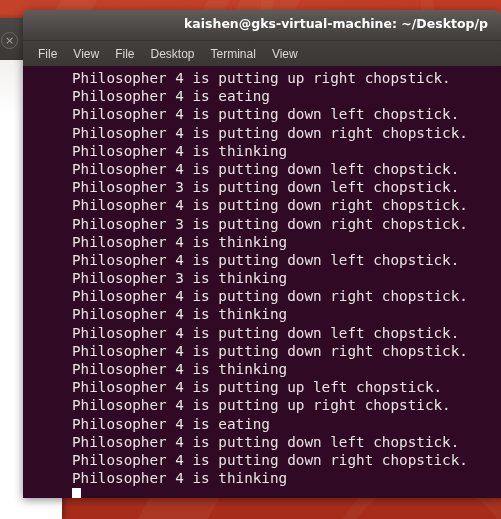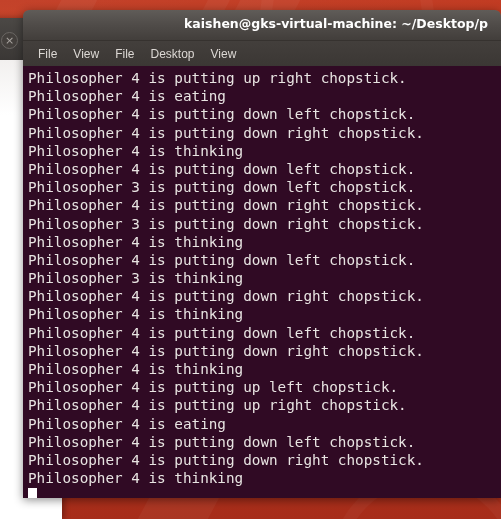--- a/index.html
+++ b/index.html
@@ -130,20 +130,21 @@
     box-sizing: border-box;
     overflow: hidden;
   }
   #terminal-lines {
     font-family: "DejaVu Sans Mono", monospace;
     font-size: 14.3px;
     line-height: 18.2px;
     color: #e8e4e2;
     white-space: pre;
     padding-left: 2px;
+    margin-left: 44px;
   }
   .term-line {
     height: 18.2px;
     white-space: pre;
   }
   #cursor-line {
     height: 18.2px;
   }
   #cursor-block {
     display: inline-block;
@@ -177,20 +178,21 @@
 
   <div id="titlebar">
     <div id="window-title">kaishen@gks-virtual-machine: ~/Desktop/p</div>
   </div>
 
   <div id="menubar">
     <div class="menu-item">File</div>
     <div class="menu-item">View</div>
     <div class="menu-item">File</div>
     <div class="menu-item">Desktop</div>
+    <div class="menu-item">Terminal</div>
     <div class="menu-item">View</div>
   </div>
 
   <div id="terminal-body">
     <div id="terminal-lines"><div class="term-line">Philosopher 4 is putting up right chopstick.</div><div class="term-line">Philosopher 4 is eating</div><div class="term-line">Philosopher 4 is putting down left chopstick.</div><div class="term-line">Philosopher 4 is putting down right chopstick.</div><div class="term-line">Philosopher 4 is thinking</div><div class="term-line">Philosopher 4 is putting down left chopstick.</div><div class="term-line">Philosopher 3 is putting down left chopstick.</div><div class="term-line">Philosopher 4 is putting down right chopstick.</div><div class="term-line">Philosopher 3 is putting down right chopstick.</div><div class="term-line">Philosopher 4 is thinking</div><div class="term-line">Philosopher 4 is putting down left chopstick.</div><div class="term-line">Philosopher 3 is thinking</div><div class="term-line">Philosopher 4 is putting down right chopstick.</div><div class="term-line">Philosopher 4 is thinking</div><div class="term-line">Philosopher 4 is putting down left chopstick.</div><div class="term-line">Philosopher 4 is putting down right chopstick.</div><div class="term-line">Philosopher 4 is thinking</div><div class="term-line">Philosopher 4 is putting up left chopstick.</div><div class="term-line">Philosopher 4 is putting up right chopstick.</div><div class="term-line">Philosopher 4 is eating</div><div class="term-line">Philosopher 4 is putting down left chopstick.</div><div class="term-line">Philosopher 4 is putting down right chopstick.</div><div class="term-line">Philosopher 4 is thinking</div><div id="cursor-line"><span id="cursor-block" style="background: rgb(255, 255, 255);"></span></div></div>
   </div>
 
 </div>
 
 </body></html>

